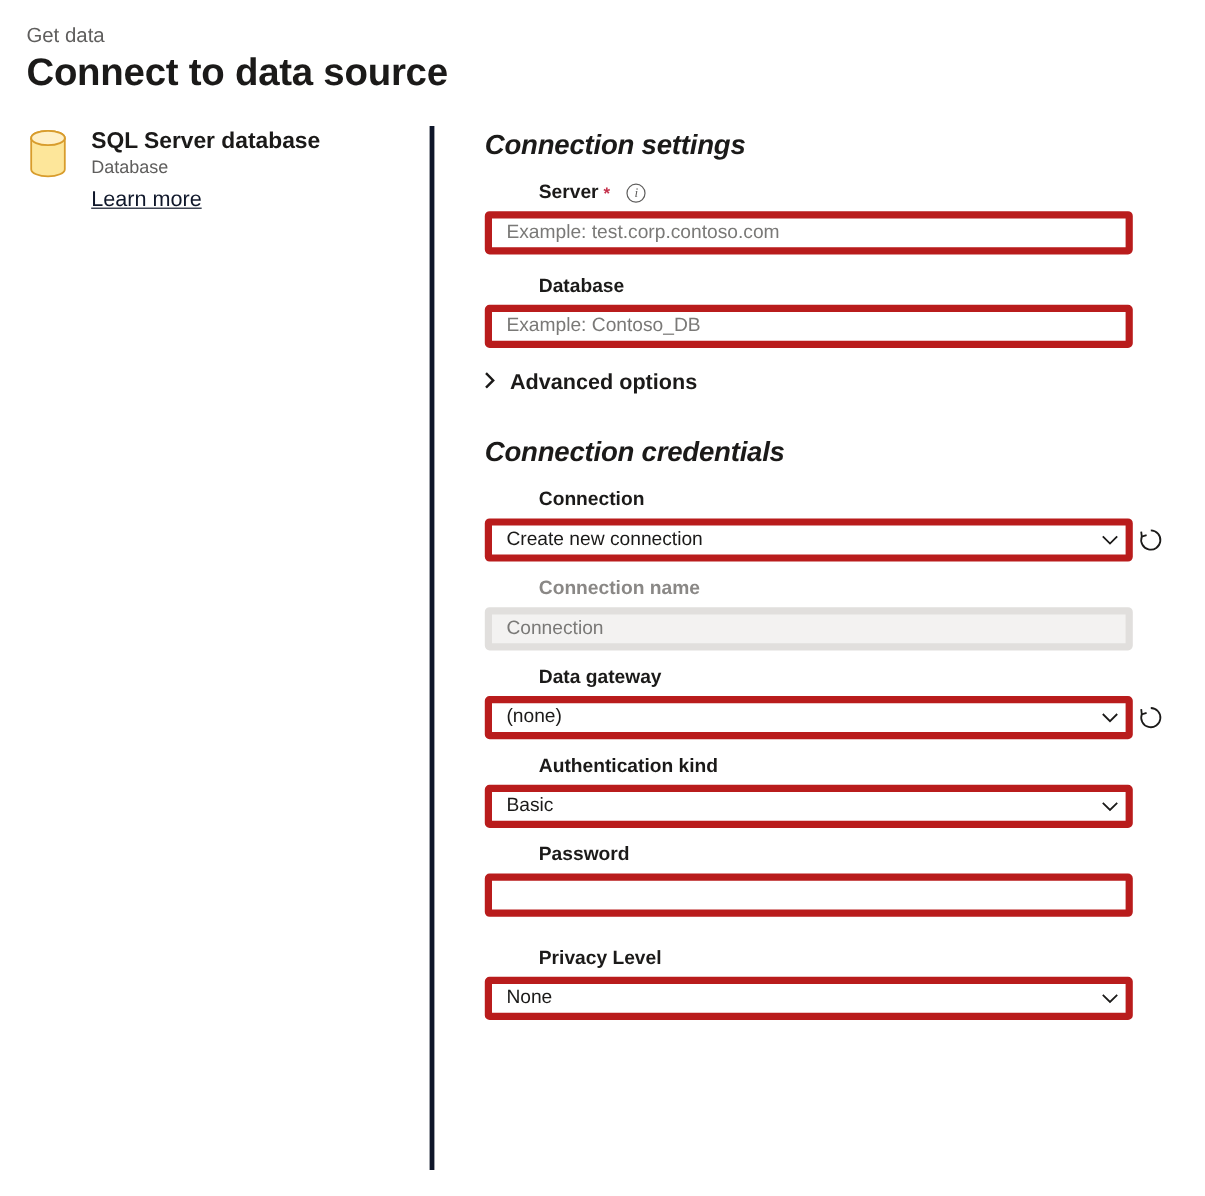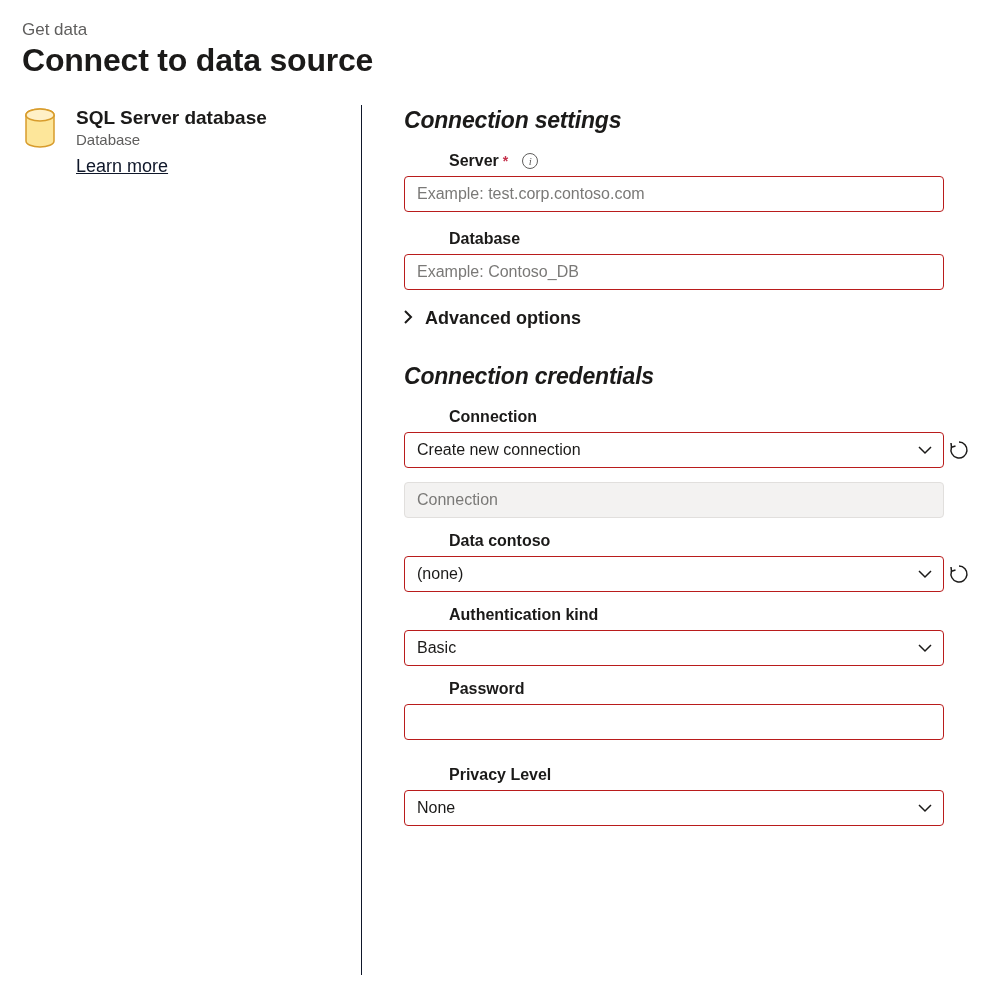--- a/index.html
+++ b/index.html
@@ -28,21 +28,21 @@
   }
   .layout {
     display: flex;
   }
   .left-col {
     width: 340px;
     flex-shrink: 0;
     display: flex;
     align-items: flex-start;
     gap: 18px;
-    border-right: 1px solid #0f172a;
+    border-right: 4px solid #0f172a;
     padding-right: 10px;
     padding-top: 2px;
     min-height: 870px;
   }
   .source-icon svg {
     width: 36px;
     height: 42px;
     display: block;
   }
   .source-title {
@@ -108,21 +108,21 @@
     font-style: italic;
     font-family: Georgia, serif;
     font-size: 11px;
     color: #5f5e5d;
     margin-left: 10px;
     cursor: default;
   }
   .text-input, .select-input {
     width: 540px;
     height: 36px;
-    border: 1px solid #b91c1c;
+    border: 6px solid #b91c1c;
     border-radius: 4px;
     padding: 0 12px;
     font-size: 16px;
     font-family: inherit;
     color: #1b1a19;
     background: #ffffff;
     outline: none;
   }
   .text-input::placeholder {
     color: #7a7977;
@@ -262,26 +262,29 @@
             <span class="refresh-btn">
               <svg width="20" height="20" viewBox="0 0 20 20">
                 <path d="M10 2 a8 8 0 1 1 -7.5 5.2" fill="none" stroke="#1b1a19" stroke-width="1.5"></path>
                 <path d="M2 3 L2.5 7.2 L6.5 6" fill="none" stroke="#1b1a19" stroke-width="1.5"></path>
               </svg>
             </span>
           </div>
         </div>
 
         <div class="field-group-tight">
+          <div class="field-label-row">
+            <span class="field-label disabled">Connection name</span>
+          </div>
           <input type="text" class="text-input disabled" disabled="" placeholder="Connection" style="">
         </div>
 
         <div class="field-group-tight">
           <div class="field-label-row">
-            <span class="field-label">Data contoso</span>
+            <span class="field-label">Data gateway</span>
           </div>
           <div class="select-row">
             <div class="select-wrapper">
               <div class="select-input">
                 <span>(none)</span>
               </div>
               <span class="select-chevron">
                 <svg width="14" height="9" viewBox="0 0 14 9">
                     <path d="M1 1 L7 7 L13 1" fill="none" stroke="#1b1a19" stroke-width="1.5"></path>
                   </svg>

